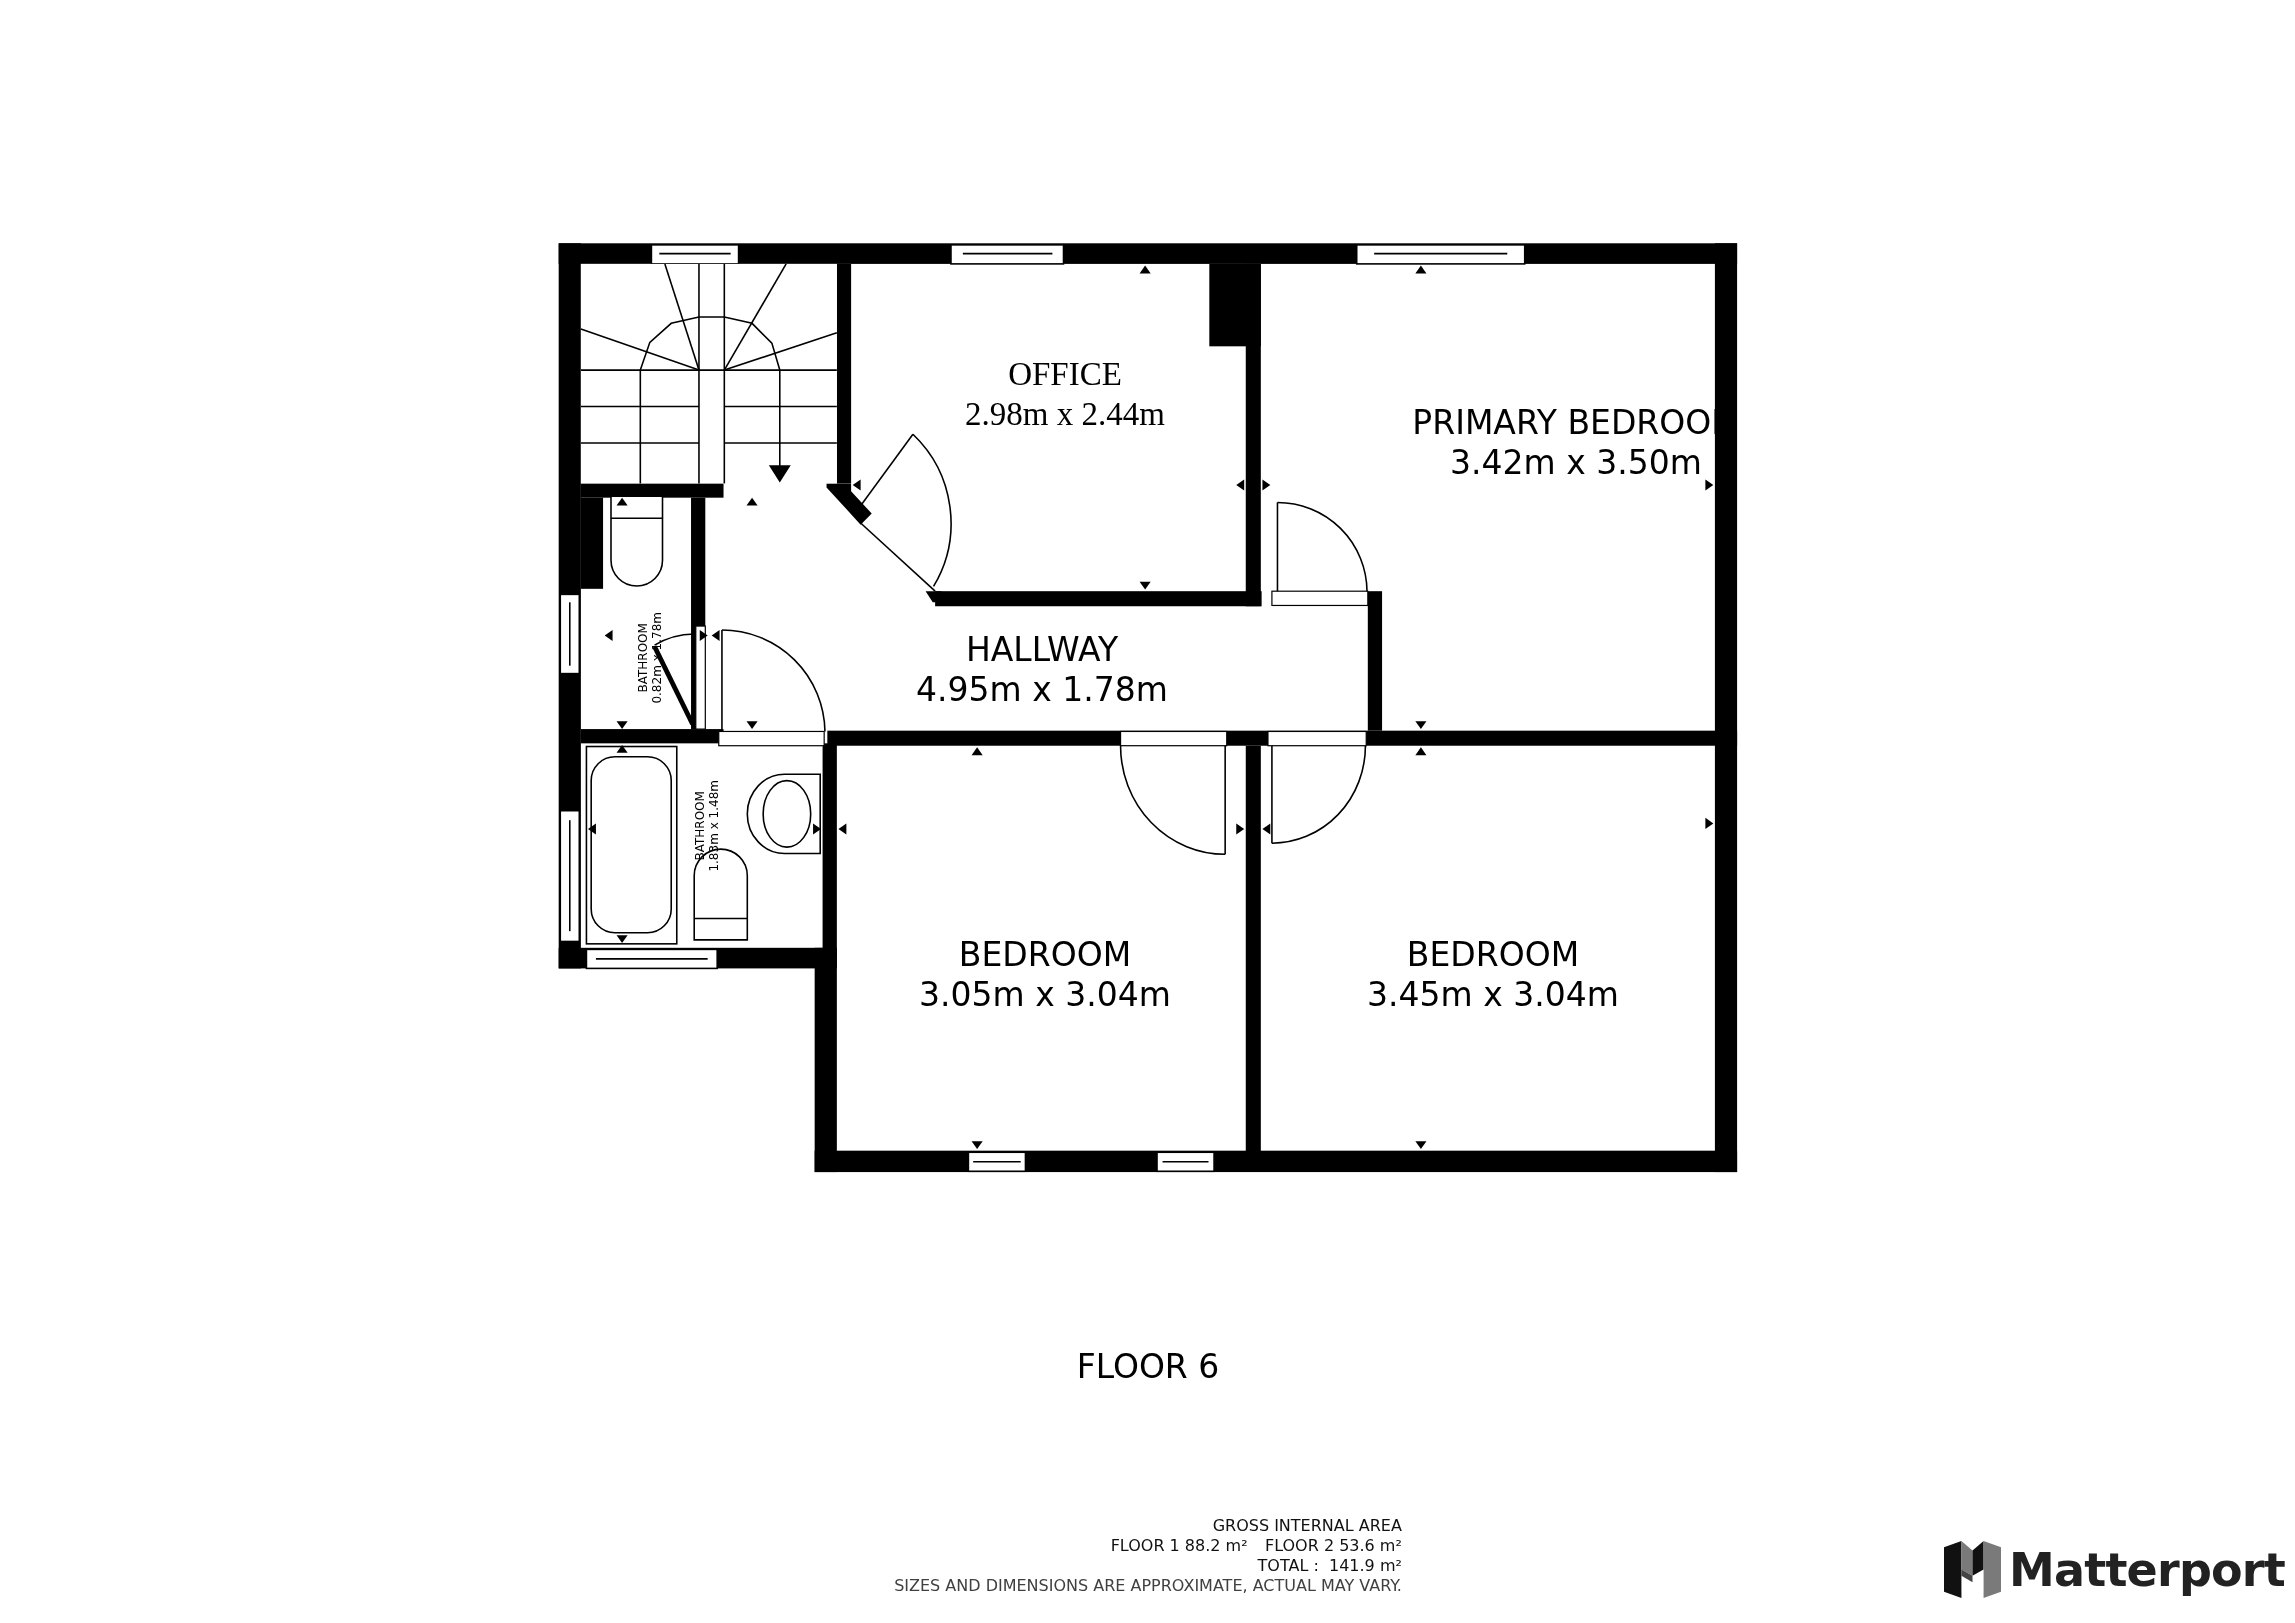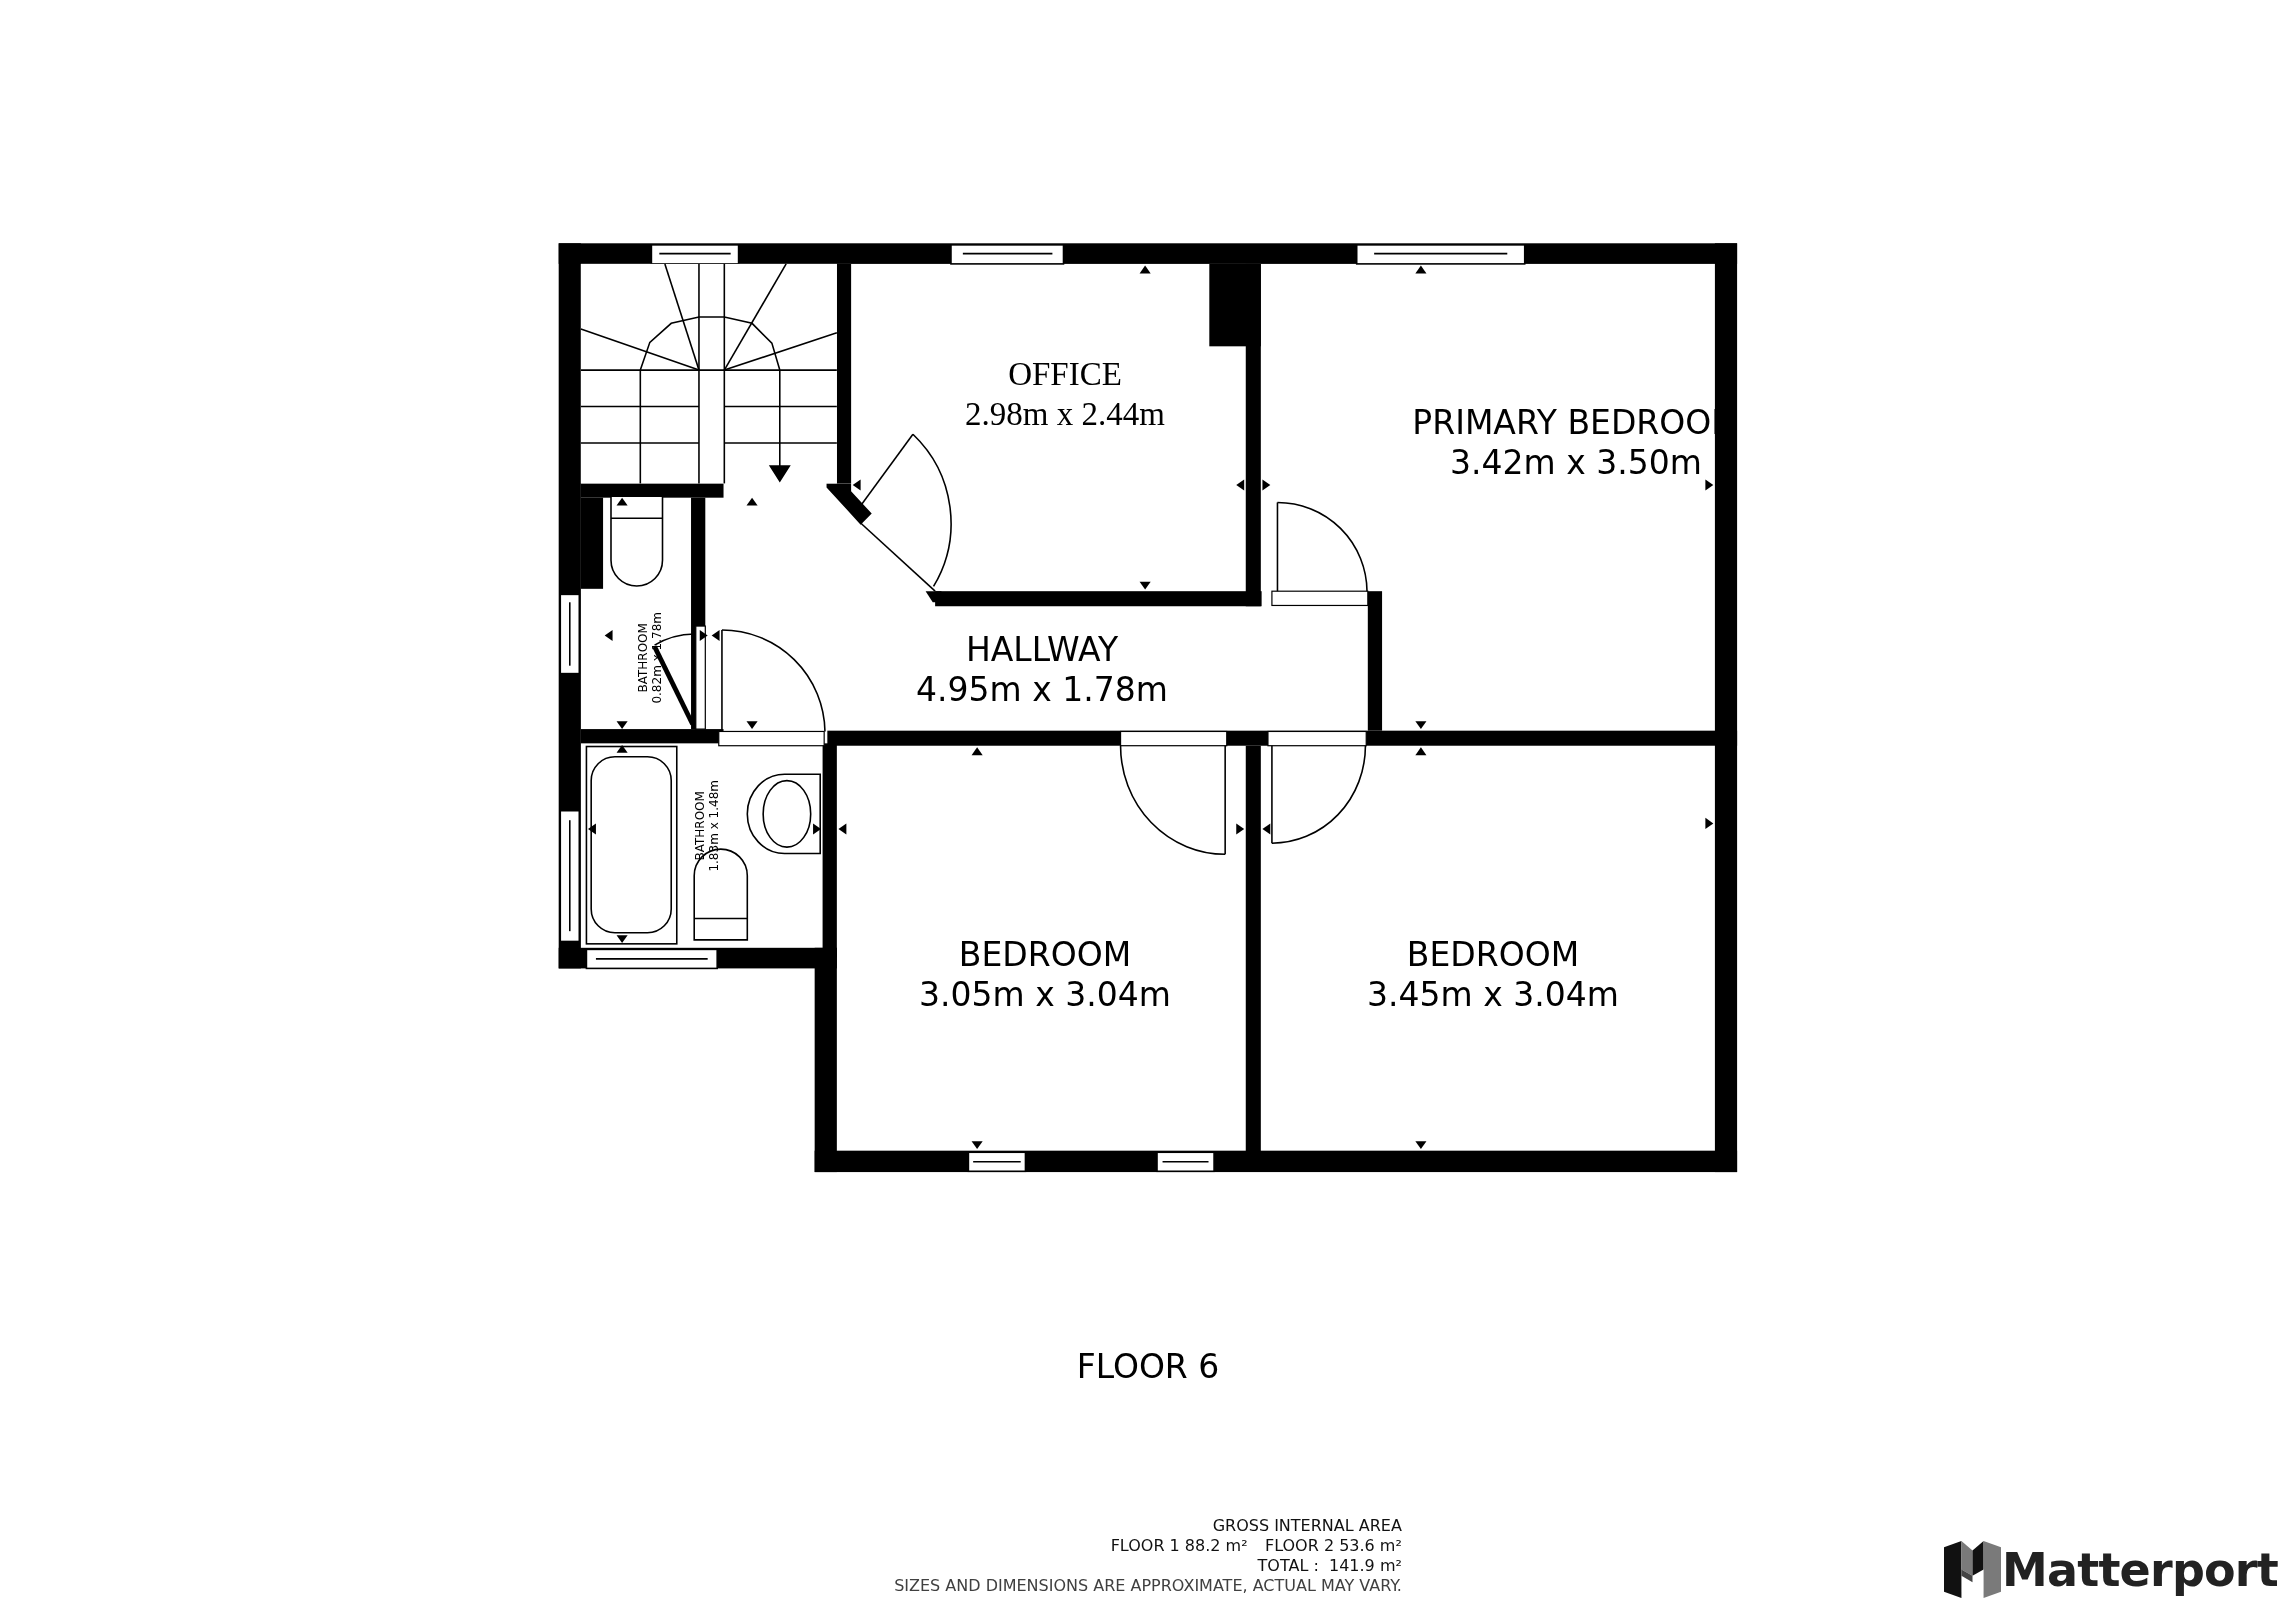--- a/index.html
+++ b/index.html
@@ -10,21 +10,21 @@
                 font-family:"DejaVu Sans", sans-serif; font-size:33px; white-space:nowrap; transform:translateX(-50%); }
   .room-label .dim { display:block; }
   .small-label { position:absolute; font-family:"DejaVu Sans", sans-serif; font-size:12px; line-height:1.15;
                  white-space:nowrap; text-align:center; transform-origin:center center; }
   .floor-title { position:absolute; left:1148px; top:1347px; transform:translateX(-50%);
                  font-size:33px; font-family:"DejaVu Sans", sans-serif; }
   .gia { position:absolute; left:1148px; top:1516px; transform:translateX(-50%); text-align:right;
          font-family:"DejaVu Sans", sans-serif; font-size:16px; line-height:20px; color:#111; white-space:nowrap; }
   .gia .disclaimer { color:#404040; }
   .gia .sp { display:inline-block; width:17.4px; }
-  .brand { position:absolute; left:1944px; top:1541px; display:flex; align-items:center; gap:1px; }
+  .brand { position:absolute; left:1944px; top:1541px; display:flex; align-items:center; gap:8px; }
   .brand-name { font-family:"DejaVu Sans", sans-serif; font-weight:bold; font-size:46px; color:#222; letter-spacing:-0.8px; }
 </style>
 </head>
 <body>
 
 <svg id="plan" viewBox="0 0 2896 2048" xmlns="http://www.w3.org/2000/svg">
 
   <g fill="#000">
 
     <rect x="705" y="307" width="1487" height="26"></rect>

